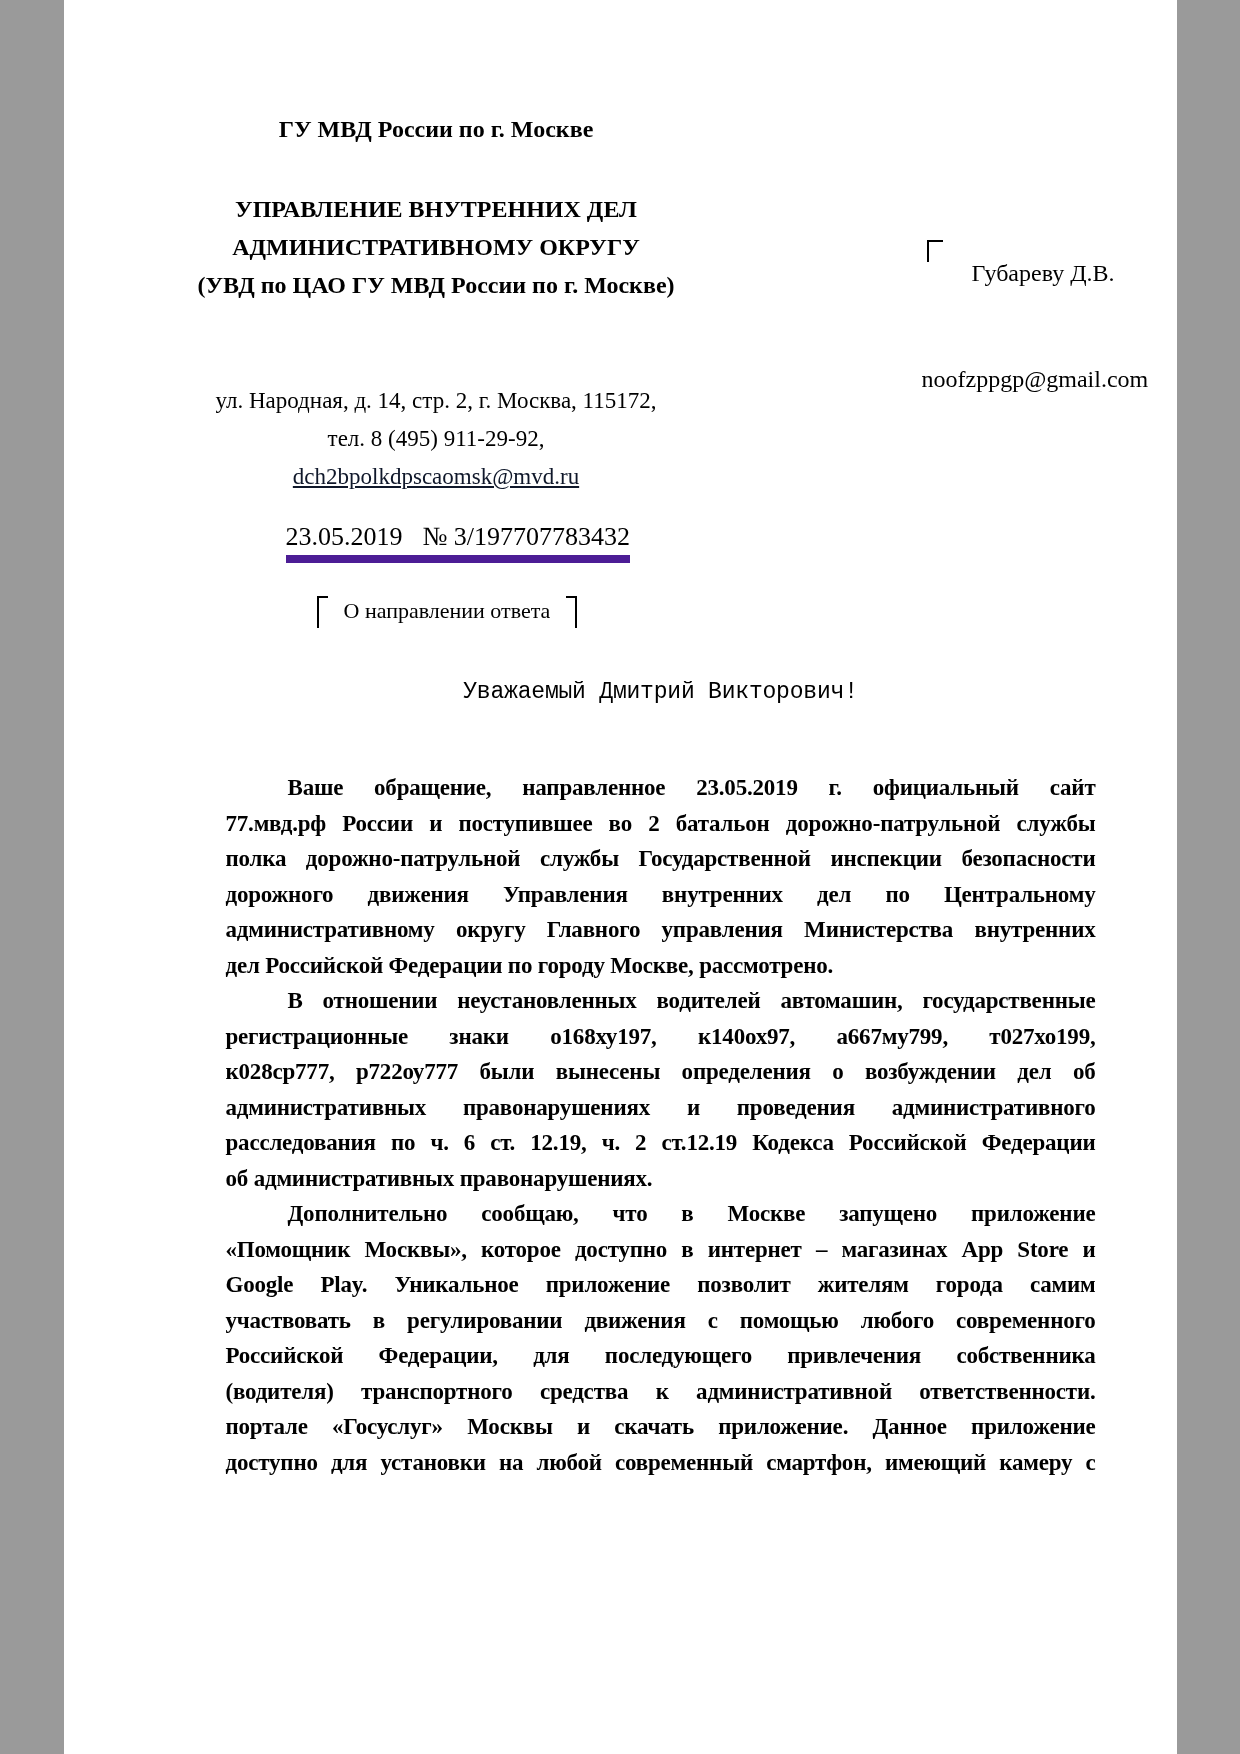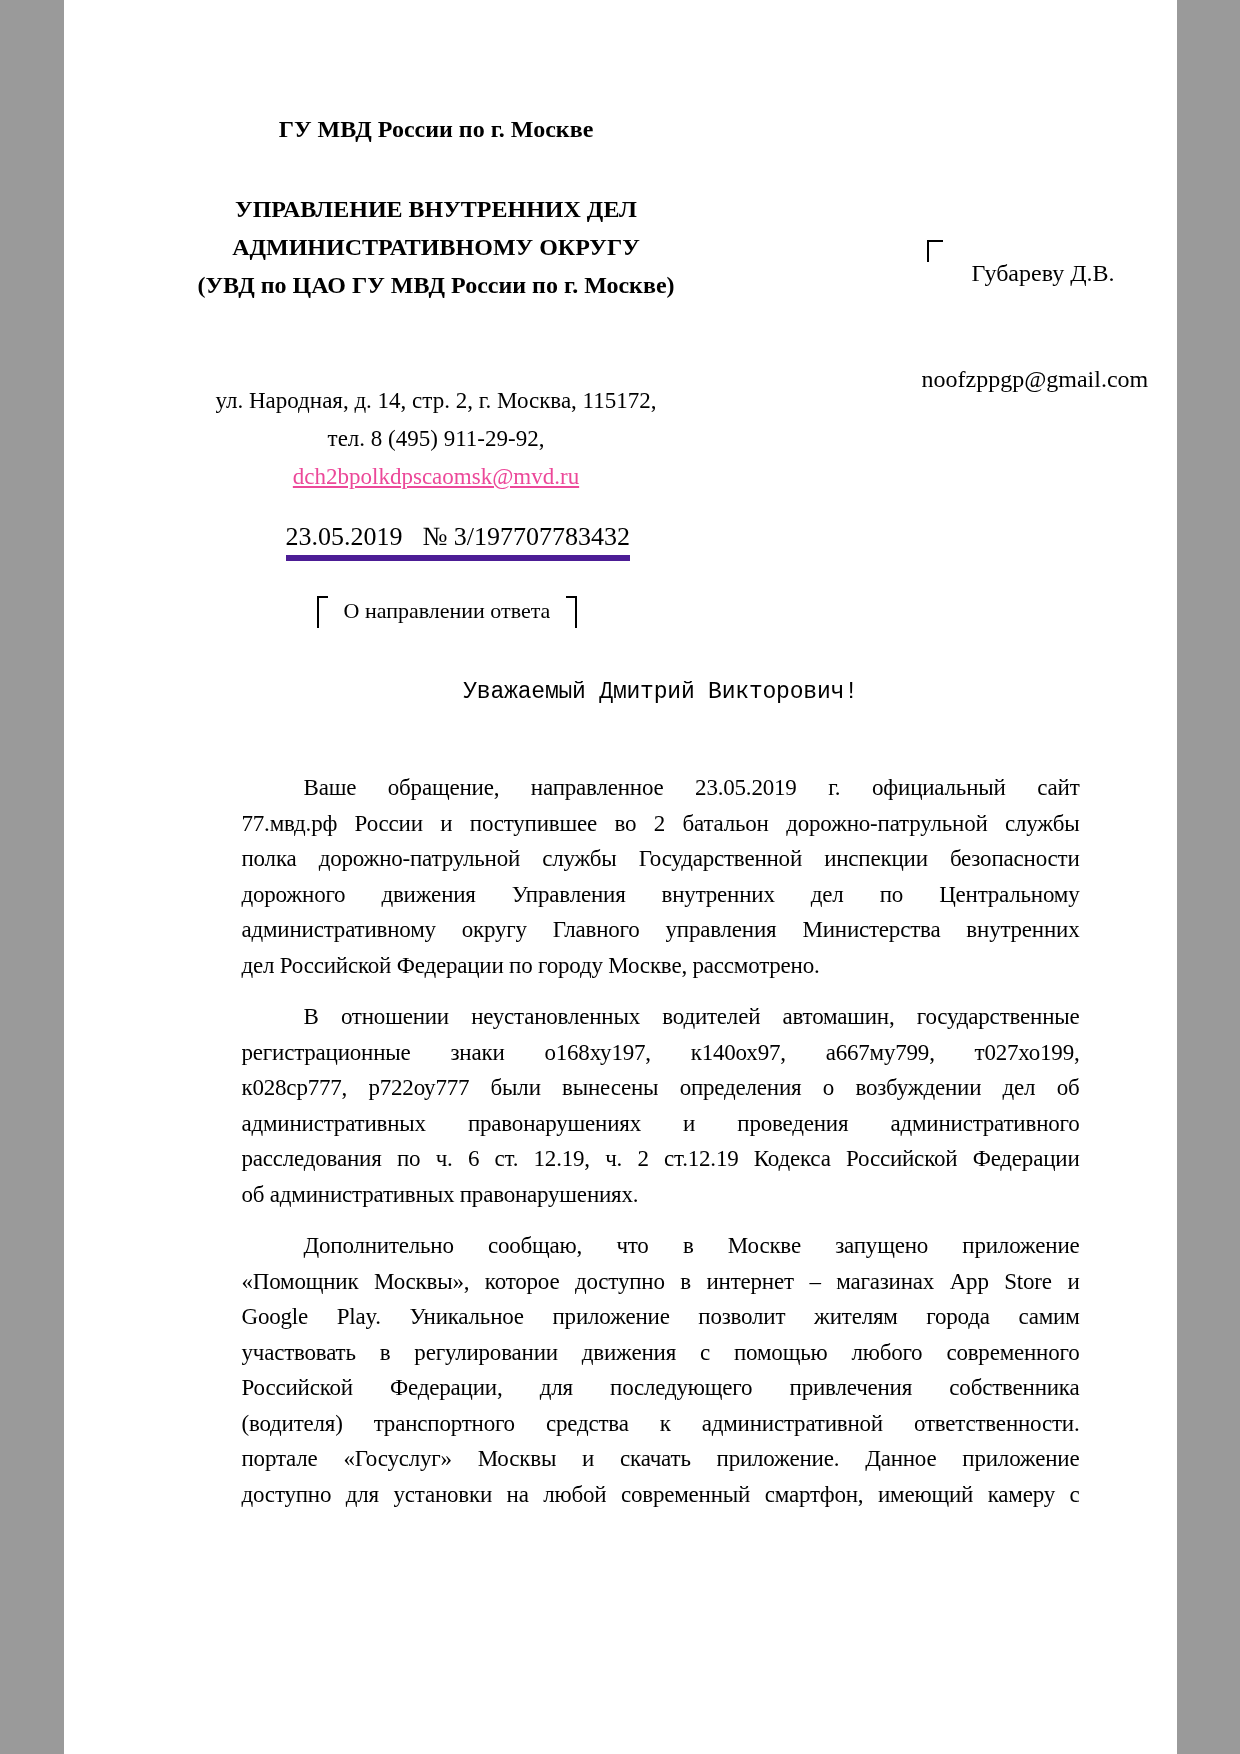--- a/index.html
+++ b/index.html
@@ -13,28 +13,28 @@
     overflow:hidden;
   }
   
   .letterhead{
     position:absolute;left:85px;top:0;width:575px;
     text-align:center;
   }
   .org-parent{position:absolute;left:0;top:116px;width:100%;font-weight:bold;font-size:24px;}
   .org-name{position:absolute;left:0;top:190px;width:100%;font-weight:bold;font-size:24px;line-height:38px;}
   .org-addr{position:absolute;left:0;top:382px;width:100%;font-size:23px;line-height:38px;}
-  .org-email a{color:#ec4899;text-decoration:underline;}
+  .org-email a{color:#0f172a;text-decoration:underline;}
   .date-line{
     position:absolute;left:222px;top:522px;
     font-size:26px;
   }
   .date-underline{
     display:inline-flex;gap:20px;
-    border-bottom:6px solid #4c1d95;padding-bottom:3px;
+    border-bottom:8px solid #4c1d95;padding-bottom:3px;
   }
   
   .subject{
     position:absolute;left:253px;top:596px;
     display:flex;align-items:flex-start;
   }
   .subject .subject-text{font-size:22px;padding:2px 16px 0 16px;}
   .c-tl,.c-tr{display:inline-block;box-sizing:border-box;}
   .subject .c-tl{width:11px;height:32px;border-top:2px solid #000;border-left:2px solid #000;}
   .subject .c-tr{width:11px;height:32px;border-top:2px solid #000;border-right:2px solid #000;}
@@ -42,21 +42,21 @@
   .rec-c-tl{position:absolute;left:863px;top:240px;width:14px;height:20px;border-top:2px solid #000;border-left:2px solid #000;}
   .rec-c-tr{position:absolute;left:1153px;top:240px;width:14px;height:20px;border-top:2px solid #000;border-right:2px solid #000;}
   .recipient-name{position:absolute;left:888px;top:260px;font-size:24px;margin-left:20px;}
   .recipient-email{position:absolute;left:858px;top:366px;font-size:24px;}
   
   .body-block{
     position:absolute;left:162px;top:676px;width:870px;
     font-size:23px;line-height:35.5px;letter-spacing:-0.2px;
   }
   .salutation{text-align:center;line-height:32px;margin:0 0 62px 0;font-family:Liberation Mono, monospace;}
-  .para{margin:16px;}
+  .para{margin:0;font-weight:bold;}
   .line{text-align:justify;text-align-last:justify;white-space:normal;}
   .line.indent{text-indent:62px;}
   .line.par-end{text-align-last:left;}
 </style>
 </head>
 <body>
 
 <div class="page">
 
   <div class="letterhead">

